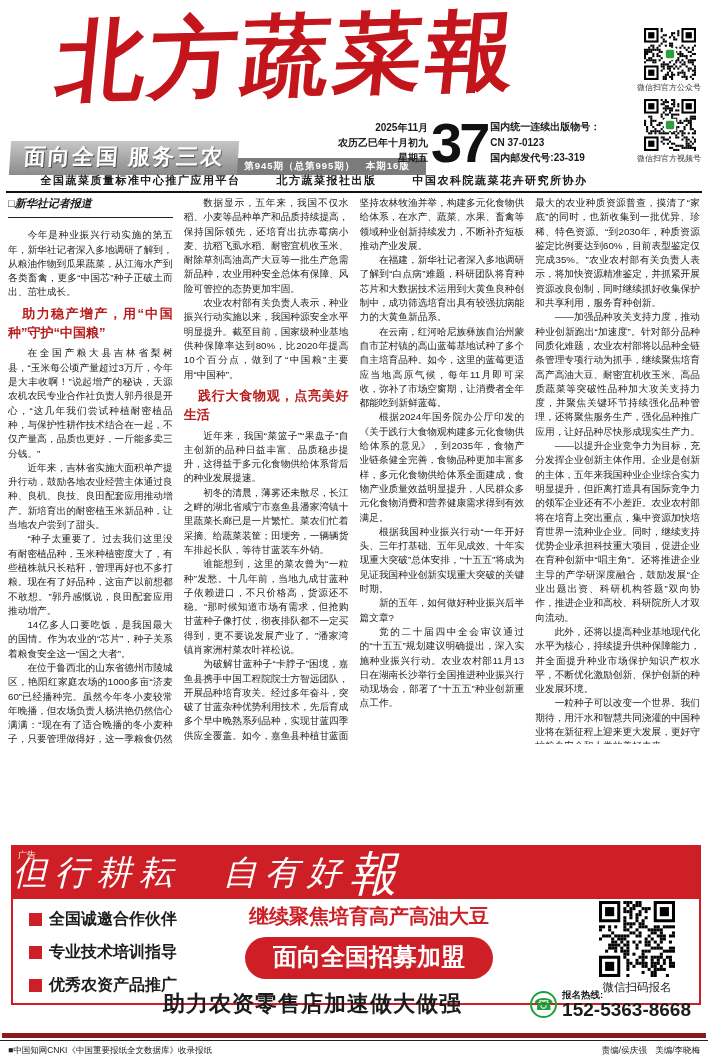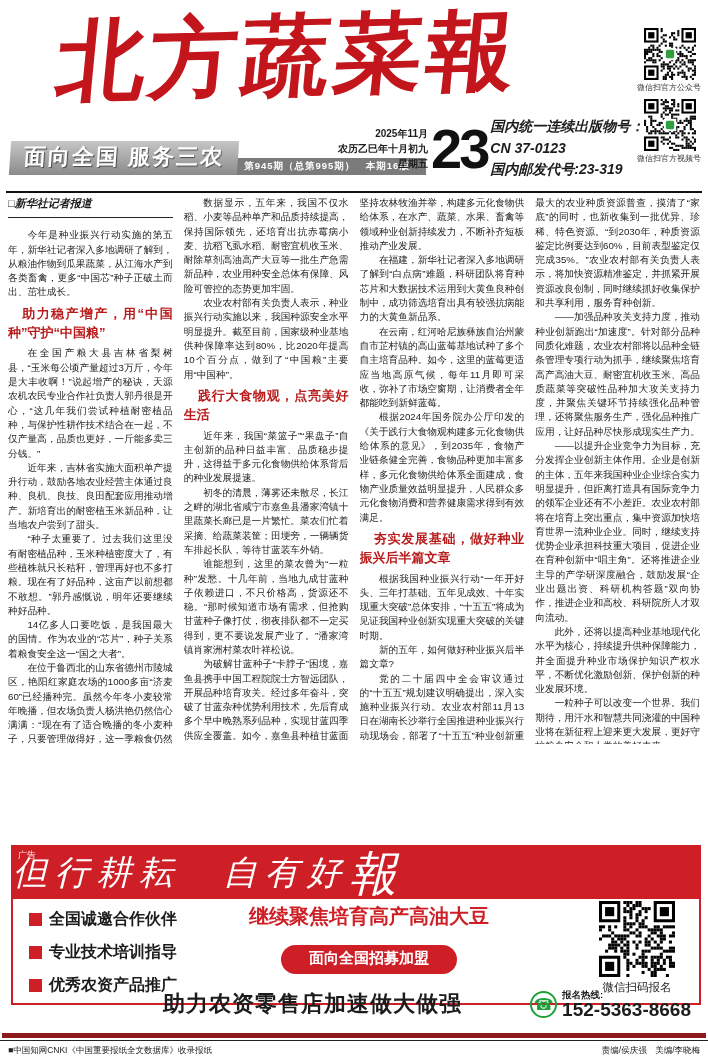--- a/index.html
+++ b/index.html
@@ -18,21 +18,21 @@
   .qr-stack svg{width:52px; height:52px; display:block; margin:0 auto;}
   .qr-label{font-size:8px; color:#333; margin-bottom:6px; white-space:nowrap;}
   .slogan-row{position:absolute; left:10px; top:141px; display:flex; align-items:flex-end;}
   .slogan-banner{background:linear-gradient(180deg,#c6c6c6,#8b8b8b); color:#fff; font-size:22px; font-weight:900;
     padding:1px 14px 3px; letter-spacing:2px; text-shadow:1px 1px 1px #4a4a4a; transform:skewX(-4deg); white-space:nowrap;}
   .issue-strip{background:#7b7b7b; color:#fff; font-size:9.5px; font-weight:700; padding:2px 16px 2px 10px;
     margin-left:-4px; white-space:nowrap; letter-spacing:1px;}
   .dateblock{position:absolute; left:338px; top:116px; display:flex; align-items:center; gap:3px;}
   .date-left{text-align:right; font-size:10px; font-weight:700; line-height:1.5; white-space:nowrap;}
   .date-num{font-size:56px; font-weight:900; line-height:0.95; letter-spacing:-3px; color:#111;}
-  .date-right{font-size:14px; font-weight:700; line-height:1.55; white-space:nowrap;font-style:italic;}
+  .date-right{font-size:10px; font-weight:700; line-height:1.55; white-space:nowrap;}
   .pub-row{position:absolute; left:0; right:80px; top:173px; display:flex; justify-content:center; gap:36px;
     font-size:11px; font-weight:700; letter-spacing:1.5px; white-space:nowrap;}
   .mast-rule{position:absolute; left:6px; right:6px; top:191px; border-top:2px solid #111;}
 
   
   .headline-wrap{height:93px; display:flex; align-items:center; justify-content:center;}
   .headline{font-size:46px; font-weight:900; letter-spacing:0; color:#0d0d0d; white-space:nowrap;}
 
   
   .body-cols{display:flex; gap:11px; padding:3px 8px 0; height:551px; overflow:hidden;}
@@ -49,22 +49,22 @@
   .ad-tag{position:absolute; left:5px; top:2px; font-size:9px; font-weight:400; opacity:.9;}
   .ad-slogan{font-weight:400; font-style:italic; letter-spacing:8px; line-height:50px;
     font-size:34px; white-space:nowrap;}
   .ad-slogan .big{font-size:48px; letter-spacing:0; vertical-align:-6px;}
   .ad-body{position:relative; height:126px;}
   .ad-bullets{position:absolute; left:16px; top:10px;}
   .bullet{display:flex; align-items:center; gap:7px; font-size:16px; font-weight:900; margin:0 0 12px; white-space:nowrap;justify-content:center;}
   .bullet .sq{width:13px; height:13px; background:var(--adred); flex:0 0 auto;}
   .ad-mid{position:absolute; left:195px; top:4px; width:322px; text-align:center;}
   .ad-center-title{color:var(--adred); font-size:20px; font-weight:900; white-space:nowrap;}
-  .ad-pill{display:inline-block; background:var(--adred); color:#fff; font-size:15px; font-weight:900;
-    padding:4px 28px 6px; border-radius:22px; margin-top:15px; white-space:nowrap;}
+  .ad-pill{display:inline-block; background:var(--adred); color:#fff; font-size:24px; font-weight:900;
+    padding:4px 28px 6px; border-radius:22px; margin-top:7px; white-space:nowrap;}
   .ad-bigline{position:absolute; left:150px; bottom:6px; font-size:22px; font-weight:900; letter-spacing:1px; white-space:nowrap;text-align:right;}
   .ad-qr{position:absolute; right:16px; top:2px; width:92px; text-align:center;}
   .ad-qr svg{width:76px; height:76px; display:block; margin:0 auto;}
   .ad-qr .qr-label2{font-size:11.5px; color:#222; margin-top:3px; white-space:nowrap;}
   .ad-phone{position:absolute; right:8px; bottom:4px; display:flex; align-items:center; gap:5px;}
   .phone-ic{width:27px; height:27px; border:2px solid var(--green); border-radius:50%; color:var(--green);
     font-size:16px; line-height:24px; text-align:center; flex:0 0 auto;}
   .phone-txt .hl{font-size:9.5px; font-weight:700; line-height:1.2;}
   .phone-txt .num{font-size:19px; font-weight:900; letter-spacing:0; line-height:1.1; white-space:nowrap;}
 
@@ -474,58 +474,62 @@
       <div class="slogan-banner">面向全国 服务三农</div>
       <div class="issue-strip">第945期（总第995期）　本期16版</div>
     </div>
 
     <div class="dateblock">
       <div class="date-left">
         <div>2025年11月</div>
         <div>农历乙巳年十月初九</div>
         <div>星期五</div>
       </div>
-      <div class="date-num">23</div>
+      <div class="date-num">37</div>
       <div class="date-right">
         <div>国内统一连续出版物号：</div>
         <div>CN 37-0123</div>
         <div>国内邮发代号:23-319</div>
       </div>
     </div>
 
+    <div class="pub-row">
+      <span>全国蔬菜质量标准中心推广应用平台</span>
+      <span>北方蔬菜报社出版</span>
+      <span>中国农科院蔬菜花卉研究所协办</span>
+    </div>
     <div class="mast-rule"></div>
   </header>
 
 
   <div class="body-cols">
     <div class="col">
         <p class="byline">□新华社记者报道</p>
         <p>今年是种业振兴行动实施的第五年，新华社记者深入多地调研了解到，从粮油作物到瓜果蔬菜，从江海水产到各类畜禽，更多“中国芯”种子正破土而出、茁壮成长。</p>
         <h3>助力稳产增产，用“中国种”守护“中国粮”</h3>
         <p>在全国产粮大县吉林省梨树县，“玉米每公顷产量超过3万斤，今年是大丰收啊！”说起增产的秘诀，天源农机农民专业合作社负责人郭丹很是开心，“这几年我们尝试种植耐密植品种，与保护性耕作技术结合在一起，不仅产量高，品质也更好，一斤能多卖三分钱。”</p>
         <p>近年来，吉林省实施大面积单产提升行动，鼓励各地农业经营主体通过良种、良机、良技、良田配套应用推动增产。新培育出的耐密植玉米新品种，让当地农户尝到了甜头。</p>
-        <p>“种子太重要了。过去我们这里没有耐密植品种，玉米种植密度大了，有些植株就只长秸秆，管理再好也不多打粮。现在有了好品种，这亩产以前想都不敢想。”郭丹感慨说，明年还要继续种好品种。</p>
+        <p>“种子太重要了。过去我们这里没有耐密植品种，玉米种植密度大了，有些植株就只长秸秆，管理再好也不多打粮。现在有了好品种，这亩产以前想都不敢想。”郭丹感慨说，良田配套应用推动增产。</p>
         <p>14亿多人口要吃饭，是我国最大的国情。作为农业的“芯片”，种子关系着粮食安全这一“国之大者”。</p>
         <p>在位于鲁西北的山东省德州市陵城区，艳阳红家庭农场的1000多亩“济麦60”已经播种完。虽然今年冬小麦较常年晚播，但农场负责人杨洪艳仍然信心满满：“现在有了适合晚播的冬小麦种子，只要管理做得好，这一季粮食仍然大有希望。”她说，以前种“济麦60”时就曾遇上秋汛晚播，结果第二年夏收亩产达到1200多斤，比一般麦子多收300多斤。</p>
       </div>
     <div class="col">
         <p>数据显示，五年来，我国不仅水稻、小麦等品种单产和品质持续提高，保持国际领先，还培育出抗赤霉病小麦、抗稻飞虱水稻、耐密宜机收玉米、耐除草剂高油高产大豆等一批生产急需新品种，农业用种安全总体有保障、风险可管控的态势更加牢固。</p>
         <p>农业农村部有关负责人表示，种业振兴行动实施以来，我国种源安全水平明显提升。截至目前，国家级种业基地供种保障率达到80%，比2020年提高10个百分点，做到了“中国粮”主要用“中国种”。</p>
         <h3>践行大食物观，点亮美好生活</h3>
         <p>近年来，我国“菜篮子”“果盘子”自主创新的品种日益丰富、品质稳步提升，这得益于多元化食物供给体系背后的种业发展提速。</p>
         <p>初冬的清晨，薄雾还未散尽，长江之畔的湖北省咸宁市嘉鱼县潘家湾镇十里蔬菜长廊已是一片繁忙。菜农们忙着采摘、给蔬菜装筐；田埂旁，一辆辆货车排起长队，等待甘蓝装车外销。</p>
         <p>谁能想到，这里的菜农曾为“一粒种”发愁。十几年前，当地九成甘蓝种子依赖进口，不只价格高，货源还不稳。“那时候知道市场有需求，但抢购甘蓝种子像打仗，彻夜排队都不一定买得到，更不要说发展产业了。”潘家湾镇肖家洲村菜农叶祥松说。</p>
         <p>为破解甘蓝种子“卡脖子”困境，嘉鱼县携手中国工程院院士方智远团队，开展品种培育攻关。经过多年奋斗，突破了甘蓝杂种优势利用技术，先后育成多个早中晚熟系列品种，实现甘蓝四季供应全覆盖。如今，嘉鱼县种植甘蓝面积超11万亩，年产约50万吨。实施种业振兴行动中，我国践行大农业观、大食物观，</p>
       </div>
     <div class="col">
         <p class="cont">坚持农林牧渔并举，构建多元化食物供给体系，在水产、蔬菜、水果、畜禽等领域种业创新持续发力，不断补齐短板推动产业发展。</p>
         <p>在福建，新华社记者深入多地调研了解到“白点病”难题，科研团队将育种芯片和大数据技术运用到大黄鱼良种创制中，成功筛选培育出具有较强抗病能力的大黄鱼新品系。</p>
         <p>在云南，红河哈尼族彝族自治州蒙自市芷村镇的高山蓝莓基地试种了多个自主培育品种。如今，这里的蓝莓更适应当地高原气候，每年11月即可采收，弥补了市场空窗期，让消费者全年都能吃到新鲜蓝莓。</p>
         <p>根据2024年国务院办公厅印发的《关于践行大食物观构建多元化食物供给体系的意见》，到2035年，食物产业链条健全完善，食物品种更加丰富多样，多元化食物供给体系全面建成，食物产业质量效益明显提升，人民群众多元化食物消费和营养健康需求得到有效满足。</p>
-        <h3>夯实发展基础，做好种业振兴后半篇文章</h3>
         <p>根据我国种业振兴行动“一年开好头、三年打基础、五年见成效、十年实现重大突破”总体安排，“十五五”将成为见证我国种业创新实现重大突破的关键时期。</p>
         <p>新的五年，如何做好种业振兴后半篇文章?</p>
         <p>党的二十届四中全会审议通过的“十五五”规划建议明确提出，深入实施种业振兴行动。农业农村部11月13日在湖南长沙举行全国推进种业振兴行动现场会，部署了“十五五”种业创新重点工作。</p>
       </div>
     <div class="col">
         <p class="cont">最大的农业种质资源普查，摸清了“家底”的同时，也新收集到一批优异、珍稀、特色资源。“到2030年，种质资源鉴定比例要达到60%，目前表型鉴定仅完成35%。”农业农村部有关负责人表示，将加快资源精准鉴定，并抓紧开展资源改良创制，同时继续抓好收集保护和共享利用，服务育种创新。</p>
         <p>——加强品种攻关支持力度，推动种业创新跑出“加速度”。针对部分品种同质化难题，农业农村部将以品种全链条管理专项行动为抓手，继续聚焦培育高产高油大豆、耐密宜机收玉米、高品质蔬菜等突破性品种加大攻关支持力度，并聚焦关键环节持续强化品种管理，还将聚焦服务生产，强化品种推广应用，让好品种尽快形成现实生产力。</p>
         <p>——以提升企业竞争力为目标，充分发挥企业创新主体作用。企业是创新的主体，五年来我国种业企业综合实力明显提升，但距离打造具有国际竞争力的领军企业还有不小差距。农业农村部将在培育上突出重点，集中资源加快培育世界一流种业企业。同时，继续支持优势企业承担科技重大项目，促进企业在育种创新中“唱主角”。还将推进企业主导的产学研深度融合，鼓励发展“企业出题出资、科研机构答题”双向协作，推进企业和高校、科研院所人才双向流动。</p>
         <p>此外，还将以提高种业基地现代化水平为核心，持续提升供种保障能力，并全面提升种业市场保护知识产权水平，不断优化激励创新、保护创新的种业发展环境。</p>
         <p>一粒种子可以改变一个世界。我们期待，用汗水和智慧共同浇灌的中国种业将在新征程上迎来更大发展，更好守护粮食安全和人类的美好未来。</p>

